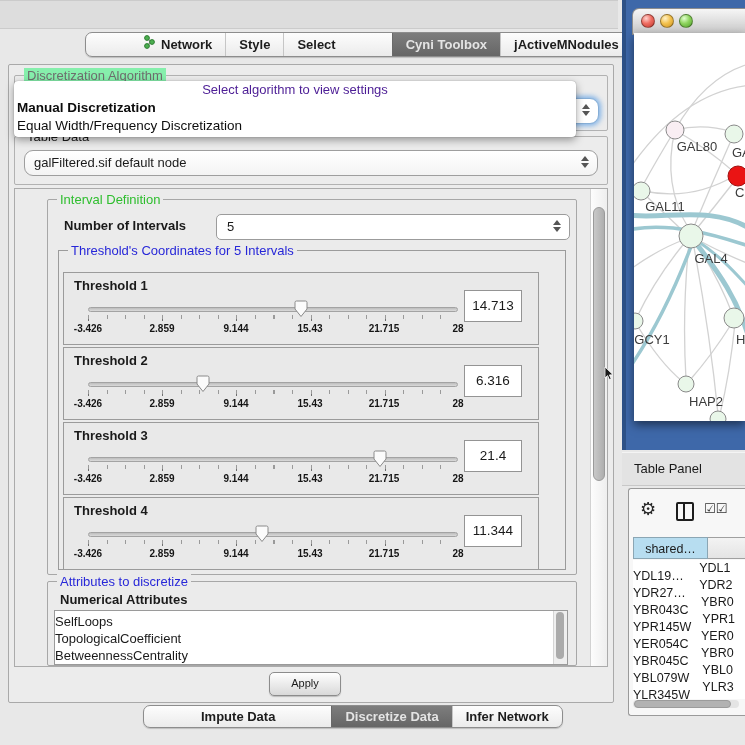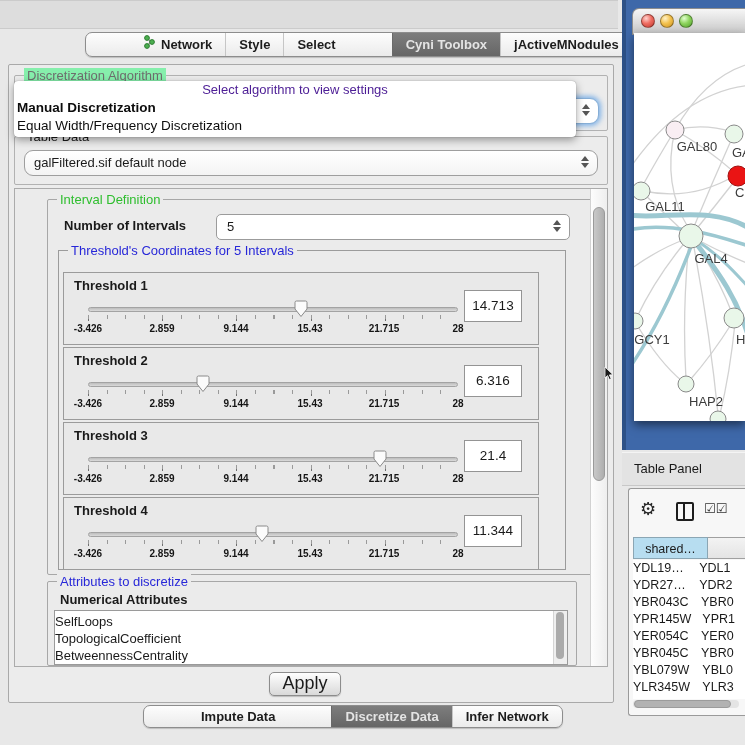--- a/index.html
+++ b/index.html
@@ -49,21 +49,21 @@
   .td-group{left:5px;top:71px;width:592px;height:47px;background:#ececec;}
   .td-combo{left:9px;top:13px;width:572px;}
 
   .scrollpane{position:absolute;left:5px;top:123px;width:592px;height:477px;
     border:1px solid #ababab;background:#ebebeb;}
   .vscroll{position:absolute;right:0;top:0;width:16px;height:100%;
     background:linear-gradient(to right,#fdfdfd,#eeeeee);border-left:1px solid #d2d2d2;}
   .vthumb{position:absolute;left:2px;top:18px;width:10px;height:272px;
     background:linear-gradient(to right,#c9c9c9,#aeaeae);border:1px solid #9a9a9a;border-radius:6px;}
 
-  .interval-group{left:32px;top:10px;width:528px;height:374px;border-color:#a7a7a7;padding-left:25px;}
+  .interval-group{left:32px;top:10px;width:528px;height:374px;border-color:#a7a7a7;}
   .numrow-label{position:absolute;left:16px;top:18px;font-weight:bold;font-size:13px;}
   .spinner{position:absolute;left:168px;top:14px;width:352px;height:24px;background:#fff;
     border:1px solid #9b9b9b;border-radius:5px;}
   .spinner .ctext{position:absolute;left:10px;top:4px;}
 
   .thr-group{position:absolute;left:10px;top:50px;width:506px;height:318px;border:1px solid #9b9b9b;}
   .thr-panel{position:absolute;left:4px;width:474px;height:71px;background:#e9e9e9;border:1px solid #9b9b9b;}
   .thr-title{position:absolute;left:10px;top:5px;font-weight:bold;font-size:13px;}
   .thr-slider{position:absolute;left:24px;top:26px;width:370px;height:42px;}
   .track{position:absolute;left:0;top:8px;width:100%;height:5px;border-radius:3px;
@@ -82,21 +82,21 @@
   .attr-sub{position:absolute;left:12px;top:10px;font-weight:bold;font-size:13px;}
   .listbox{position:absolute;left:6px;top:28px;width:512px;height:53px;background:#fff;
     border:1px solid #9a9a9a;overflow:hidden;}
   .listbox ul{margin:2px 0 16px 0;padding:0 0 0 0;list-style:none;}
   .listbox li{font-size:13px;line-height:17px;}
   .list-scroll{position:absolute;right:0;top:0;width:13px;height:100%;background:#efefef;border-left:1px solid #d5d5d5;}
   .list-thumb{position:absolute;left:2px;top:1px;width:8px;height:47px;background:#ababab;border-radius:4px;}
 
   .apply{position:absolute;left:260px;top:607px;width:70px;height:22px;
     background:linear-gradient(#fefefe,#d9d9d9);border:1px solid #8c8c8c;border-radius:5px;
-    font-size:18px;text-align:center;line-height:21px;box-shadow:0 1px 1px rgba(0,0,0,.2);}
+    font-size:11px;text-align:center;line-height:21px;box-shadow:0 1px 1px rgba(0,0,0,.2);}
 
   
   .net-window{position:absolute;left:622px;top:0;width:123px;height:450px;background:#3e68a9;
     box-shadow:inset 4px 0 0 #2d5187;}
   .mac-titlebar{position:absolute;left:10px;top:8px;width:113px;height:25px;
     background:linear-gradient(#f6f6f6,#c7c7c7);border:1px solid #8e8e8e;border-right:none;
     border-radius:7px 0 0 0;}
   .light{position:absolute;top:5px;width:14px;height:14px;border-radius:50%;border:1px solid rgba(0,0,0,.35);box-sizing:border-box;}
   .light.red{left:8px;background:radial-gradient(circle at 35% 28%,#ffd3cf,#ef6d62 45%,#c23a30);}
   .light.yellow{left:27px;background:radial-gradient(circle at 35% 28%,#fff2c8,#f3c24f 45%,#cf9422);}
@@ -113,21 +113,21 @@
   .gear{position:absolute;left:11px;top:9px;font-size:18px;color:#262626;font-family:"DejaVu Sans",sans-serif;}
   .colicon{position:absolute;left:47px;top:13px;width:14px;height:15px;border:2px solid #1d1d1d;border-radius:2px;}
   .colicon:after{content:"";position:absolute;left:5px;top:0;width:2px;height:100%;background:#1d1d1d;}
   .checks{position:absolute;left:75px;top:12px;font-size:13px;color:#333;font-family:"DejaVu Sans",sans-serif;}
   .thead{position:absolute;left:4px;top:48px;display:flex;}
   .th{height:22px;line-height:22px;text-align:center;font-size:12.5px;box-sizing:border-box;border:1px solid #a0a0a0;}
   .th.sel{width:75px;background:#b7ddf0;border-color:#8ba6b4;}
   .th.plain{width:92px;background:linear-gradient(#f3f3f3,#e4e4e4);border-left:none;}
   .trows{position:absolute;left:4px;top:71px;width:113px;height:139px;overflow:hidden;background:#fff;}
   .trow{display:flex;height:17px;line-height:17px;font-size:12.5px;}
-  .trow .c1{width:75px;text-align:center;}
+  .trow .c1{width:75px;text-align:center;margin-top:8px;}
   .trow .c2{width:92px;text-align:center;}
   .hscroll{position:absolute;left:4px;top:211px;width:106px;height:8px;background:#e4e4e4;border-radius:4px;}
   .hthumb{position:absolute;left:1px;top:0;width:97px;height:8px;background:#b2b2b2;border:1px solid #9b9b9b;border-radius:4px;box-sizing:border-box;}
 
   
   .algo-popup{position:absolute;left:14px;top:81px;width:562px;height:56px;background:#fff;
     border-radius:4px;box-shadow:0 3px 9px rgba(0,0,0,.38),0 0 1px rgba(0,0,0,.45);z-index:60;}
   .popup-prompt{height:18px;line-height:18px;text-align:center;color:#4c1d95;font-size:13px;}
   .popup-item{height:18px;line-height:18px;padding-left:3px;font-size:13.5px;color:#0d0d0d;white-space:nowrap;}
   .popup-item.bold{font-weight:bold;}

